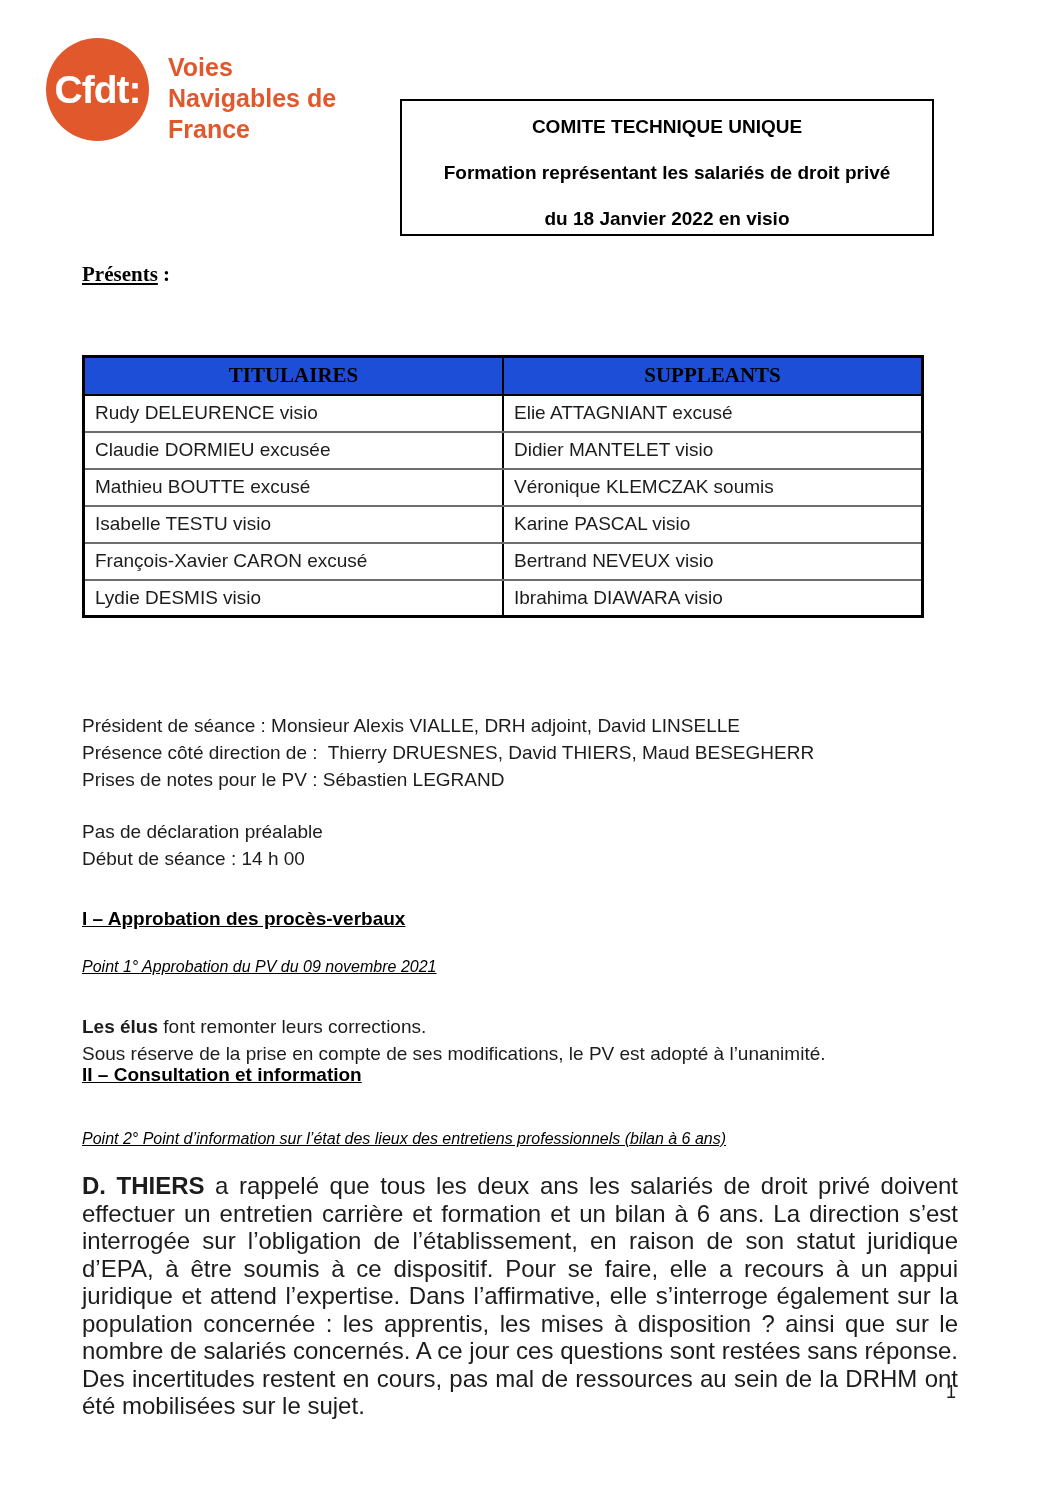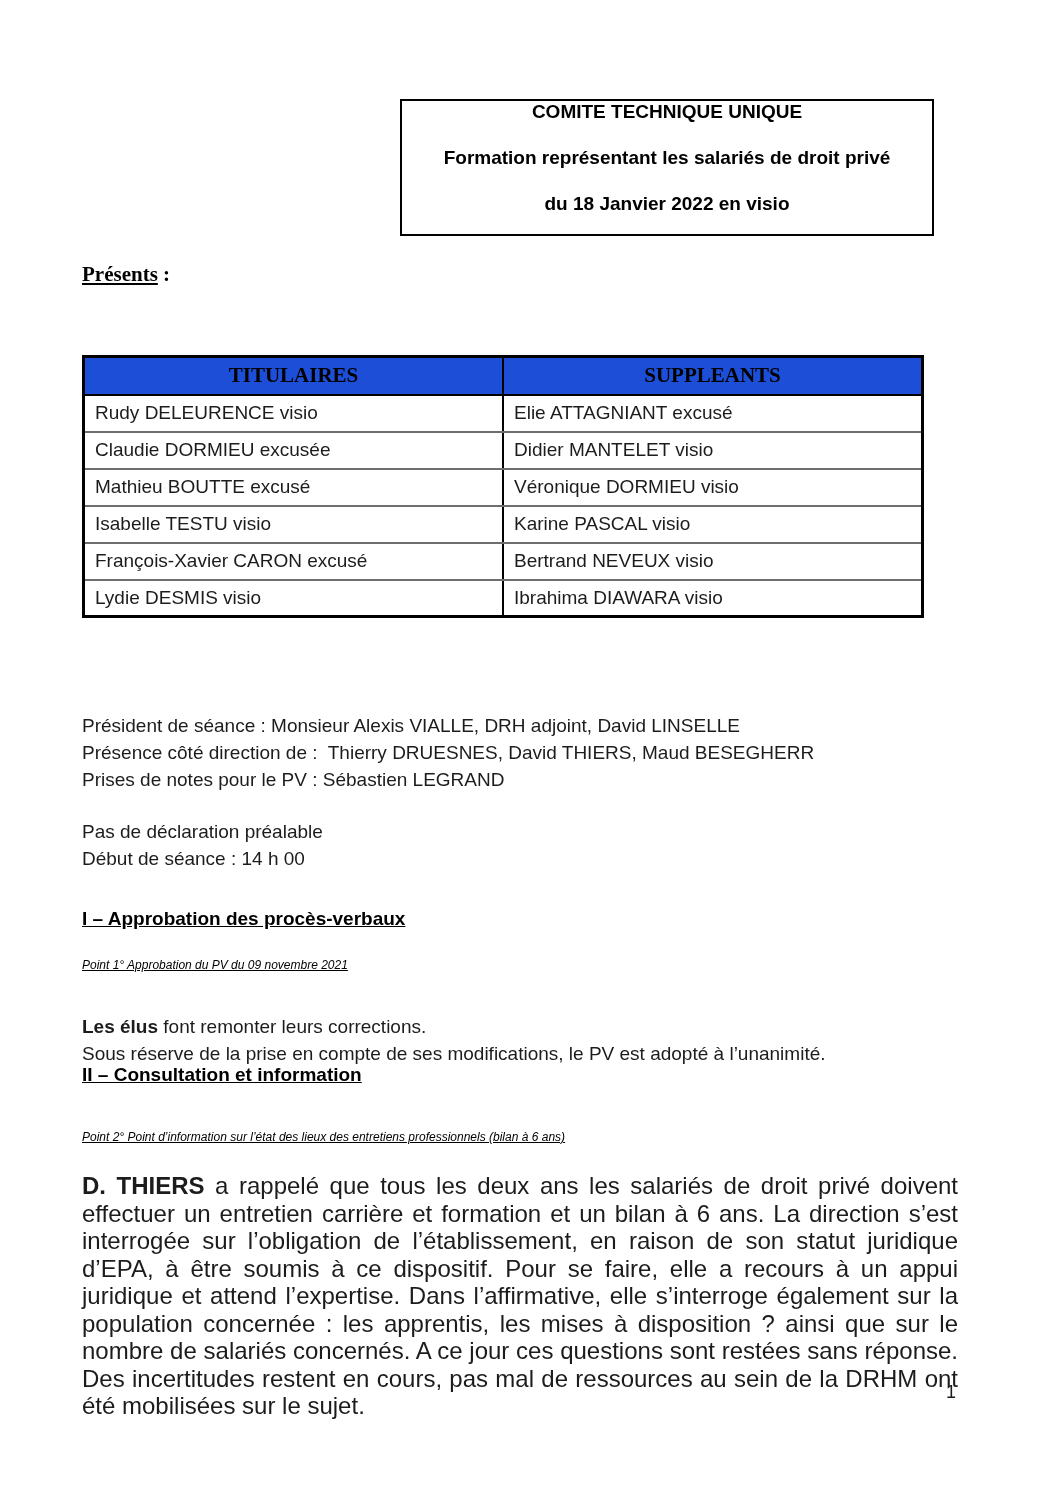--- a/index.html
+++ b/index.html
@@ -30,21 +30,21 @@
     color: #e1582c; font-weight: 700; font-size: 25px; line-height: 31px;
   }
 
   
   .title-box {
     position: absolute; left: 400px; top: 99px; width: 534px; height: 137px;
     border: 2px solid #000; text-align: center;
     font-weight: 700; font-size: 19px; color: #000;
   }
   .title-box p { margin: 0; }
-  .title-box p:first-child { }
+  .title-box p:first-child { margin-top: 15px; }
   .title-box p + p { margin-top: 24px; }
 
   
   .presents {
     position: absolute; left: 82px; top: 262px;
     font-family: "Liberation Serif", serif;
     font-weight: 700; font-size: 21px; color: #000;
   }
   .presents .u { text-decoration: underline; }
 
@@ -74,34 +74,44 @@
   .tblock p { margin: 0; }
   .pre { white-space: pre-wrap; }
   .b { font-weight: 700; }
   .h-section {
     position: absolute; left: 82px;
     font-size: 19px; font-weight: 700; color: #000;
     text-decoration: underline;
   }
   .h-point {
     position: absolute; left: 82px;
-    font-size: 12px; font-style: italic; color: #000;
+    font-size: 16px; font-style: italic; color: #000;
     text-decoration: underline;
   }
   .bigpara {
     position: absolute; left: 82px; top: 1172px; width: 876px;
     font-size: 24px; line-height: 27.5px; text-align: justify;
   }
   .pageno { position: absolute; left: 946px; top: 1382px; font-size: 18px; color: #1c1c1c; }
 </style>
 </head>
 <body>
 
 <div class="page">
 
+  <div class="logo">
+    <div class="logo-circle">
+      <span class="logo-mark">Cfdt:</span>
+    </div>
+    <div class="logo-name">
+      <div>Voies</div>
+      <div>Navigables de</div>
+      <div>France</div>
+    </div>
+  </div>
 
   <div class="title-box">
     <p>COMITE TECHNIQUE UNIQUE</p>
     <p>Formation représentant les salariés de droit privé</p>
     <p>du 18 Janvier 2022 en visio</p>
   </div>
 
   <div class="presents">
     <span class="u">Présents</span><span> :</span>
   </div>
@@ -117,21 +127,21 @@
       <tr>
         <td>Rudy DELEURENCE visio</td>
         <td>Elie ATTAGNIANT excusé</td>
       </tr>
       <tr>
         <td>Claudie DORMIEU excusée</td>
         <td>Didier MANTELET visio</td>
       </tr>
       <tr>
         <td>Mathieu BOUTTE excusé</td>
-        <td>Véronique DORMIEU visio</td>
+        <td>Véronique KLEMCZAK soumis</td>
       </tr>
       <tr>
         <td>Isabelle TESTU visio</td>
         <td>Karine PASCAL visio</td>
       </tr>
       <tr>
         <td>François-Xavier CARON excusé</td>
         <td>Bertrand NEVEUX visio</td>
       </tr>
       <tr>

